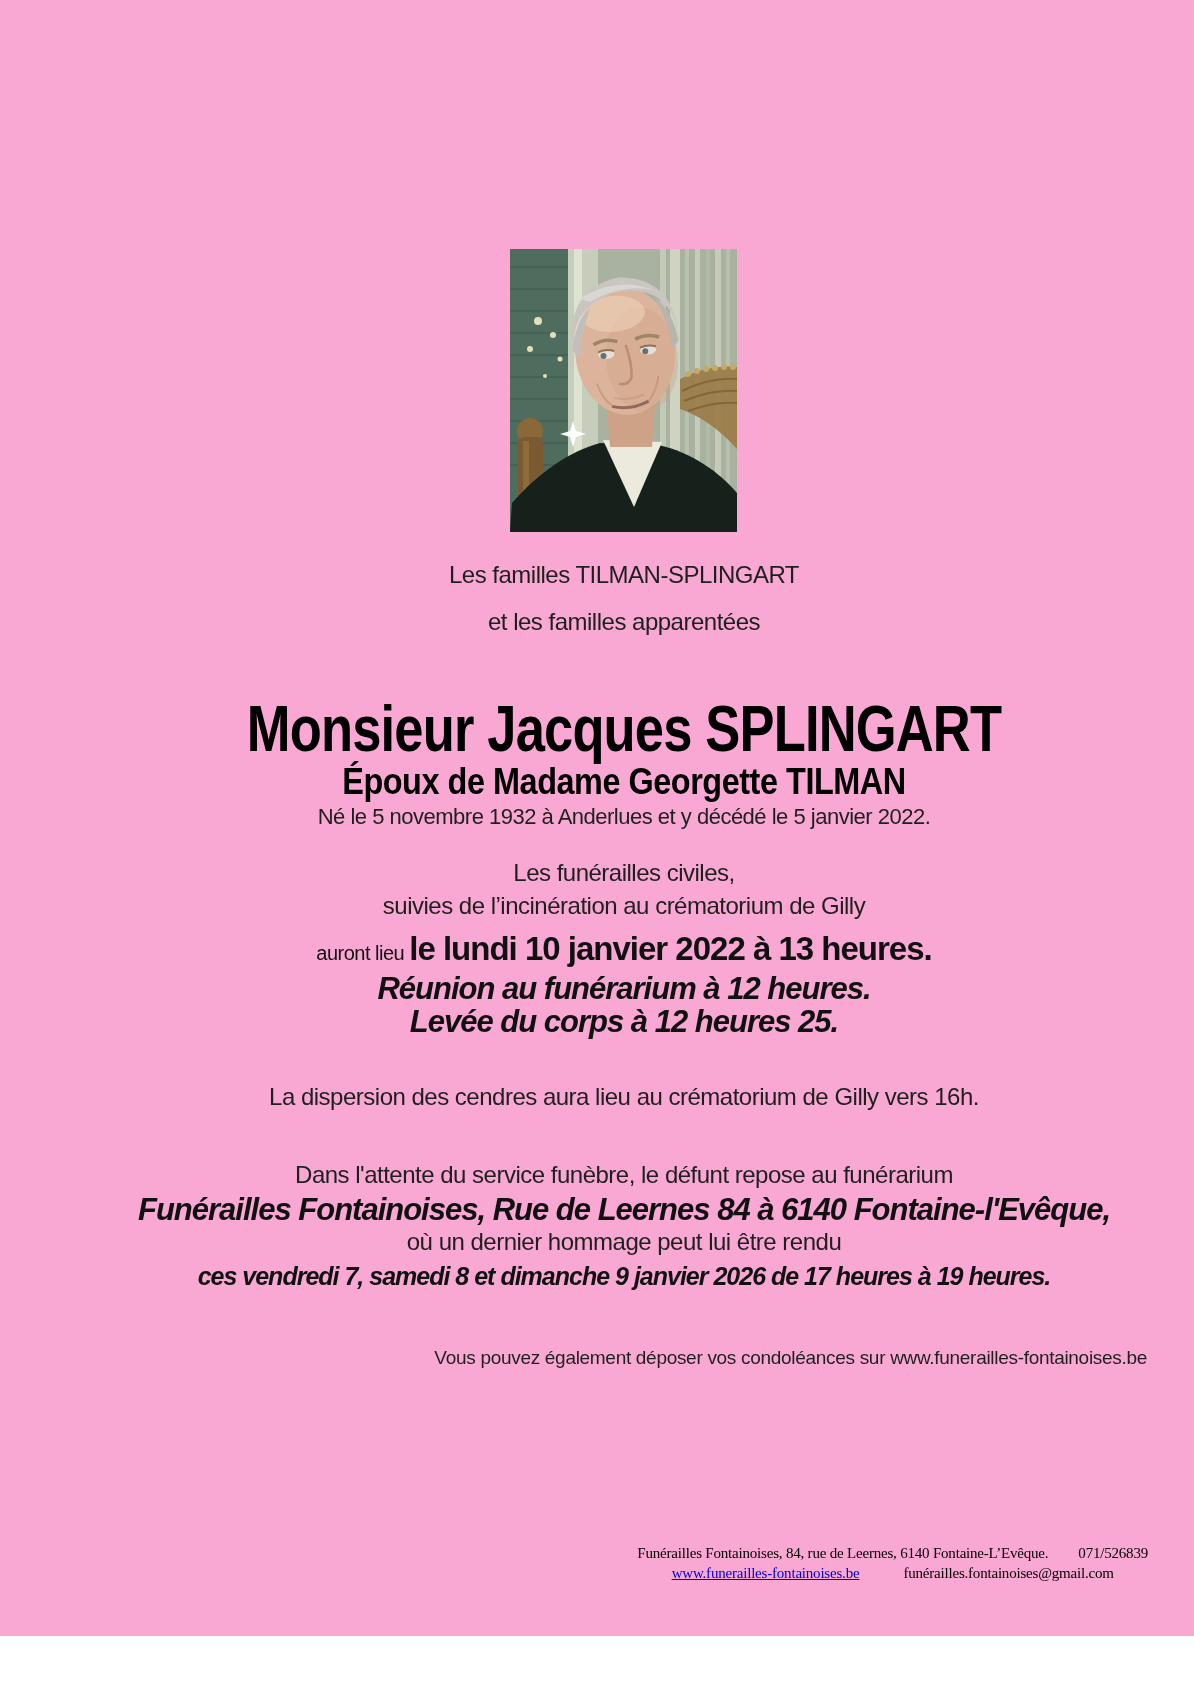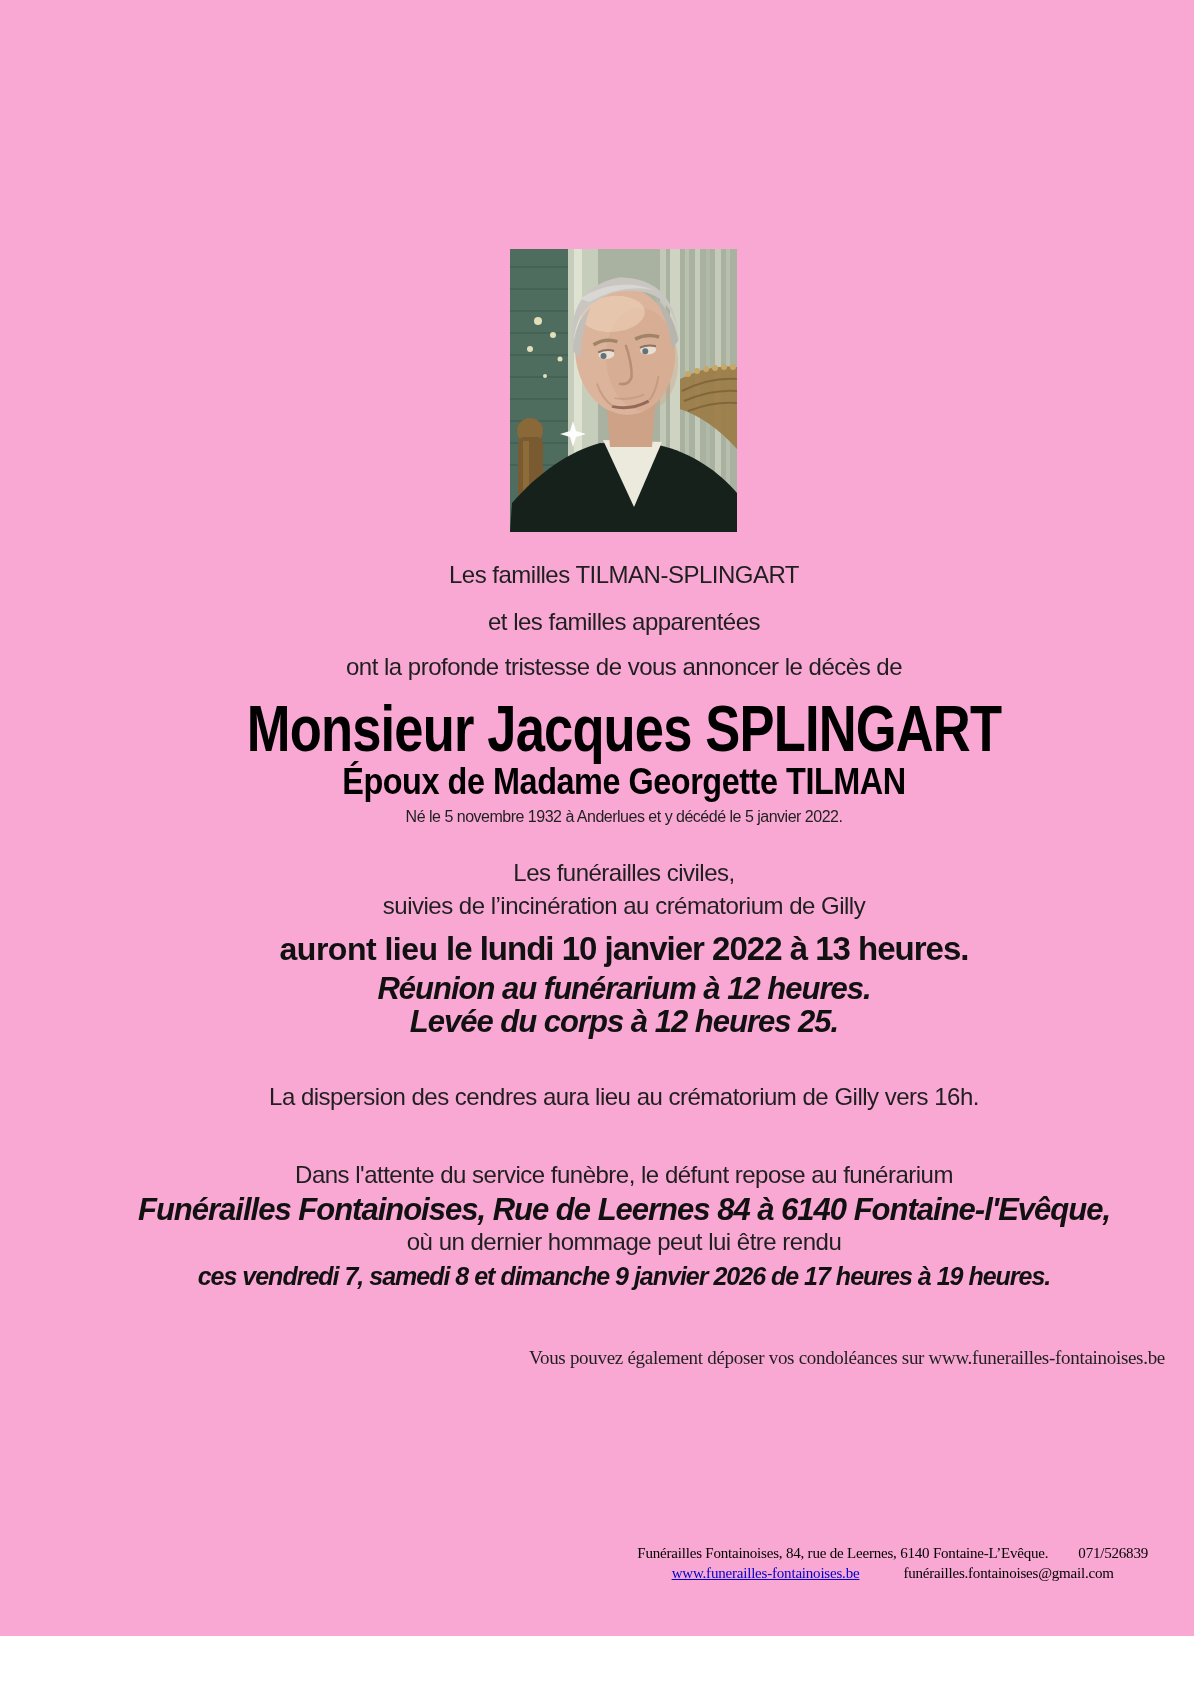--- a/index.html
+++ b/index.html
@@ -14,33 +14,33 @@
   
   .cline {
     position:absolute; left:54px; width:1140px;
     text-align:center; letter-spacing:-0.5px; white-space:nowrap;
   }
   .photo-frame {
     position:absolute; left:510px; top:249px; width:227px; height:283px;
     overflow:hidden;
   }
   .t-body   { font-size:24px; line-height:30px; }
-  .t-birth  { font-size:16px; line-height:28px; }
+  .t-birth  { font-size:22px; line-height:28px; }
   .t-title  { font-size:64px; line-height:70px; font-weight:bold; color:#000;
               transform:scaleX(0.82); transform-origin:50% 50%; letter-spacing:-1px; }
   .t-sub    { font-size:36px; line-height:40px; font-weight:bold; color:#000;
               transform:scaleX(0.90); transform-origin:50% 50%; letter-spacing:-0.5px; }
   .t-bigdate{ font-size:33px; line-height:42px; font-weight:bold; letter-spacing:-1px; color:#111; }
-  .t-bigdate .prefix { font-size:32px; font-weight:bold; letter-spacing:-0.5px; }
+  .t-bigdate .prefix { font-size:20px; font-weight:normal; letter-spacing:-0.5px; }
   .t-bi     { font-size:31px; line-height:33px; font-weight:bold; font-style:italic; letter-spacing:-1px; color:#111; }
   .t-bi-sm  { font-size:25px; line-height:32px; font-weight:bold; font-style:italic; letter-spacing:-1px; color:#111; }
   .t-condol {
     position:absolute; left:0; right:0; top:1345px;
-    padding-right:29px; text-align:right;
-    font-size:19px; line-height:25px; letter-spacing:-0.3px; white-space:nowrap;font-family:Liberation Serif, serif;
+    padding-right:47px; text-align:right;
+    font-size:19px; line-height:25px; letter-spacing:-0.3px; white-space:nowrap;
   }
   .footer {
     position:absolute; top:1543px; right:46px;
     font-family:"Liberation Serif", serif;
     font-size:15px; line-height:20px; letter-spacing:-0.2px;
     color:#000; text-align:center; white-space:nowrap;
   }
   .footer .gap1 { display:inline-block; width:30px; }
   .footer .gap2 { display:inline-block; width:44px; }
   .footer a.weblink { color:#0000cc; text-decoration:underline; cursor:pointer; }
@@ -149,21 +149,20 @@
         <path d="M100,148 Q115,152 130,147" stroke="#c59a7e" stroke-width="2" fill="none" opacity="0.7"></path>
 
         <path d="M84,132 Q88,148 98,156" stroke="#bb9074" stroke-width="2" fill="none" opacity="0.6"></path>
         <path d="M146,130 Q142,146 134,154" stroke="#bb9074" stroke-width="2" fill="none" opacity="0.6"></path>
       </g>
     </svg>
   </div>
 
   <div class="cline t-body" style="top:560px">Les familles TILMAN-SPLINGART</div>
   <div class="cline t-body" style="top:607px">et les familles apparentées</div>
-  <div class="cline t-body" style="top:652px">ont la profonde tristesse de vous annoncer le décès de</div>
 
   <div class="cline t-title" style="top:694px">Monsieur Jacques SPLINGART</div>
   <div class="cline t-sub" style="top:762px">Époux de Madame Georgette TILMAN</div>
   <div class="cline t-birth" style="top:803px">Né le 5 novembre 1932 à Anderlues et y décédé le 5 janvier 2022.</div>
 
   <div class="cline t-body" style="top:891px">suivies de l’incinération au crématorium de Gilly</div>
   <div class="cline t-body" style="top:858px">Les funérailles civiles,</div>
   <div class="cline t-bigdate" style="top:928px"><span class="prefix">auront lieu </span><span>le lundi 10 janvier 2022 à 13 heures.</span></div>
   <div class="cline t-bi" style="top:972px">Réunion au funérarium à 12 heures.</div>
   <div class="cline t-bi" style="top:1005px">Levée du corps à 12 heures 25.</div>

